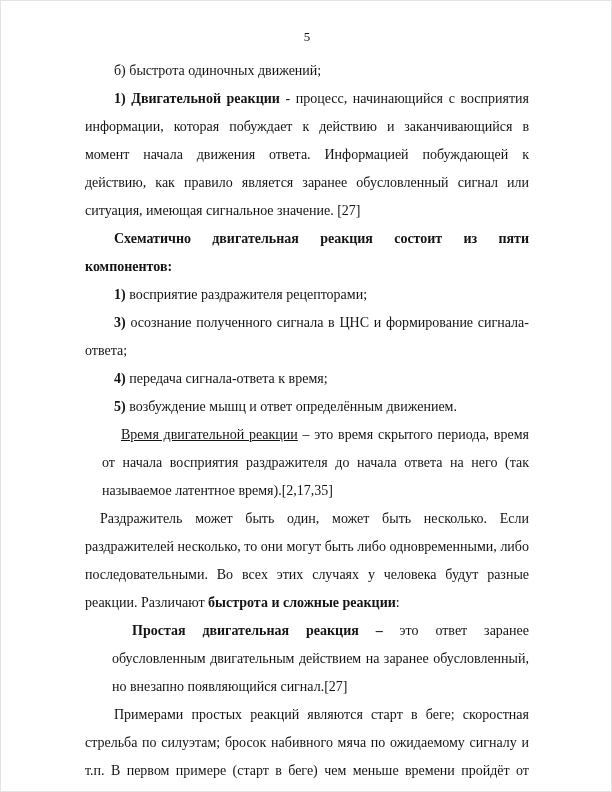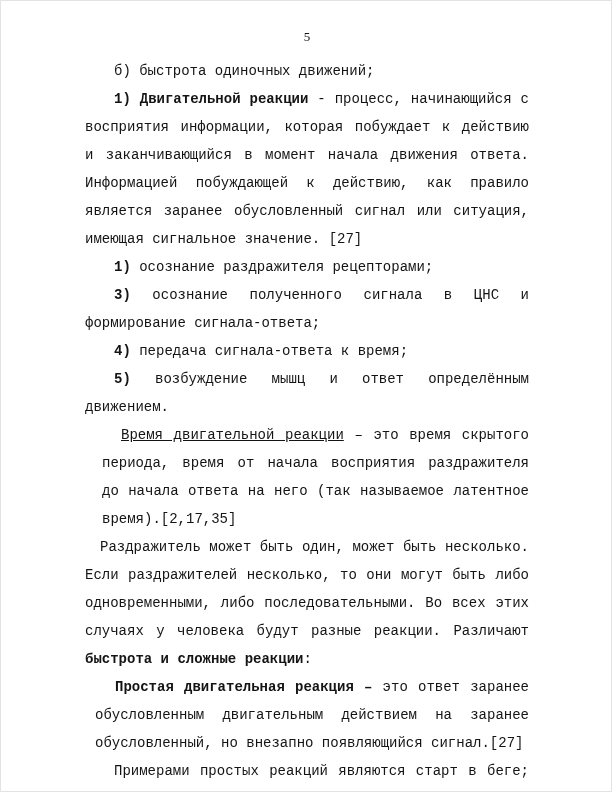--- a/index.html
+++ b/index.html
@@ -23,58 +23,58 @@
     text-align: center;
     line-height: 16px;
     margin-bottom: 12px;
     font-size: 13px;
   }
   p.para {
     margin: 0;
     line-height: 28px;
     text-align: justify;
     text-indent: 29px;
-    font-family: Liberation Mono, monospace;
   }
   p.para .b, b {
     font-weight: bold;
   }
   .u {
     text-decoration: underline;
     margin-top: 36px;
   }
   
   p.hang1 {
     margin-left: 17px;
     text-indent: 19px;
   }
   
   p.hang2 {
-    margin-left: 10px;
+    margin-left: 27px;
     text-indent: 20px;
   }
   
   p.smallindent {
     text-indent: 15px;
   }
 </style>
 </head>
 <body>
 
 <div class="page">
 
   <div class="pageno">5</div>
 
   <p class="para"><span>б) быстрота одиночных движений;</span></p>
 
 
   <p class="para"><b>1) Двигательной реакции</b><span> - процесс, начинающийся с восприятия информации, которая побуждает к действию и заканчивающийся в момент начала движения ответа. Информацией побуждающей к действию, как правило является заранее обусловленный сигнал или ситуация, имеющая сигнальное значение. [27]</span></p>
 
+  <p class="para"><b>Схематично двигательная реакция состоит из пяти компонентов:</b></p>
 
-  <p class="para"><b>1)</b><span> осознание раздражителя рецепторами;</span></p>
+  <p class="para"><b>1)</b><span> восприятие раздражителя рецепторами;</span></p>
 
 
   <p class="para"><b>3)</b><span> осознание полученного сигнала в ЦНС и формирование сигнала-ответа;</span></p>
 
   <p class="para"><b>4)</b><span> передача сигнала-ответа к время;</span></p>
 
   <p class="para"><b>5)</b><span> возбуждение мышц и ответ определённым движением.</span></p>
 
   <p class="para hang1"><span class="u">Время двигательной реакции</span><span> – это время скрытого периода, время от начала восприятия раздражителя до начала ответа на него (так называемое латентное время).[2,17,35]</span></p>
 

